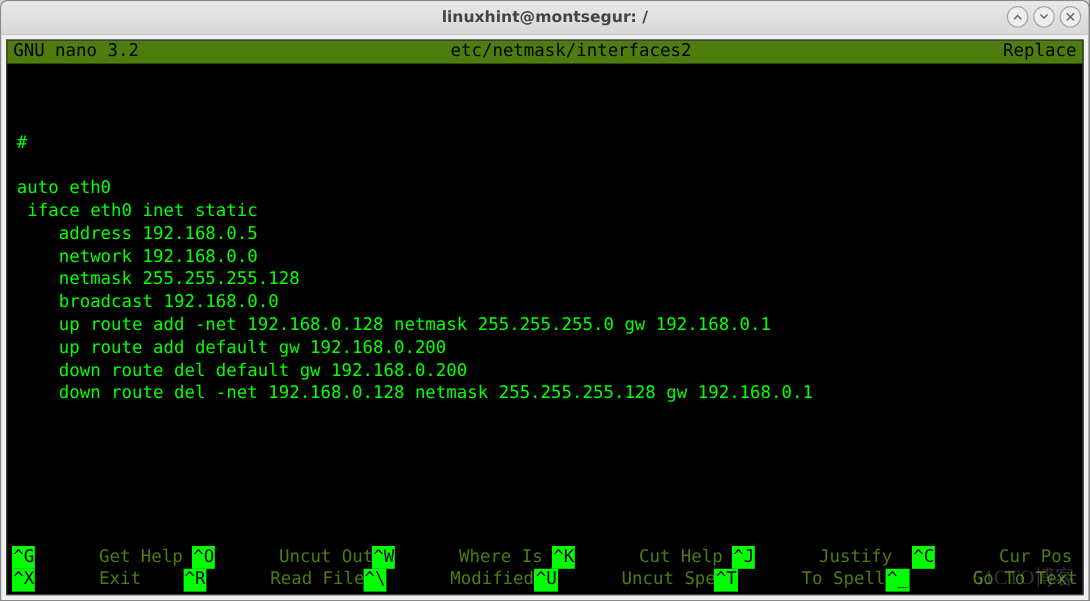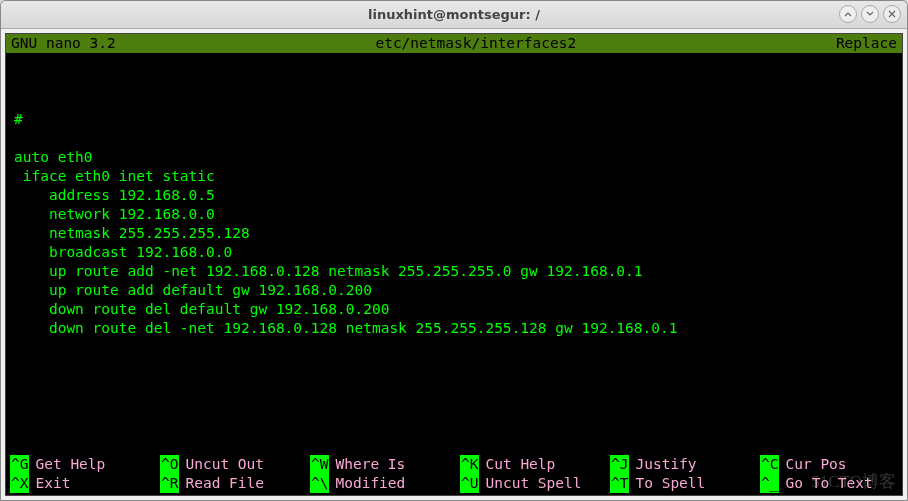--- a/index.html
+++ b/index.html
@@ -97,21 +97,21 @@
       width: 150px;
     }
     .shortcut:last-child { width: auto; }
     .key {
       background: #00ff00;
       color: #000;
       padding: 0 1px;
       margin-right: 6px;
       white-space: pre;
     }
-    .label { color: #f9a8d4; white-space: pre; }
+    .label { color: #4d7c0f; white-space: pre; margin-left: 47px; }
     .watermark {
       position: absolute;
       right: 6px;
       bottom: 4px;
       color: rgba(200,200,200,0.25);
       font-family: Liberation Serif, serif;
       font-size: 17px;
       pointer-events: none;
     }
   </style>

